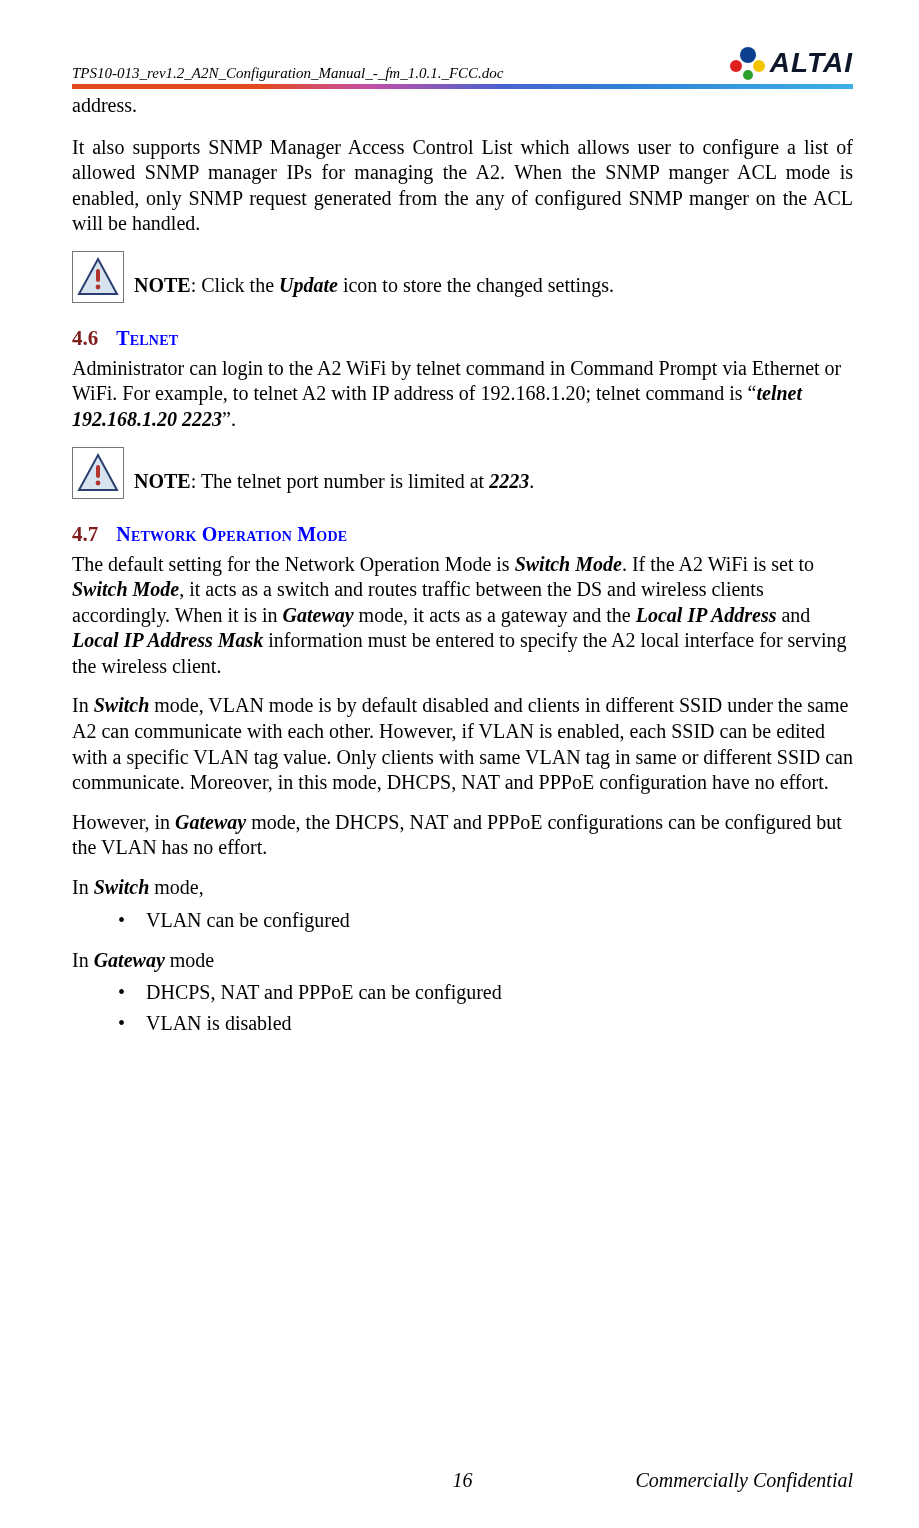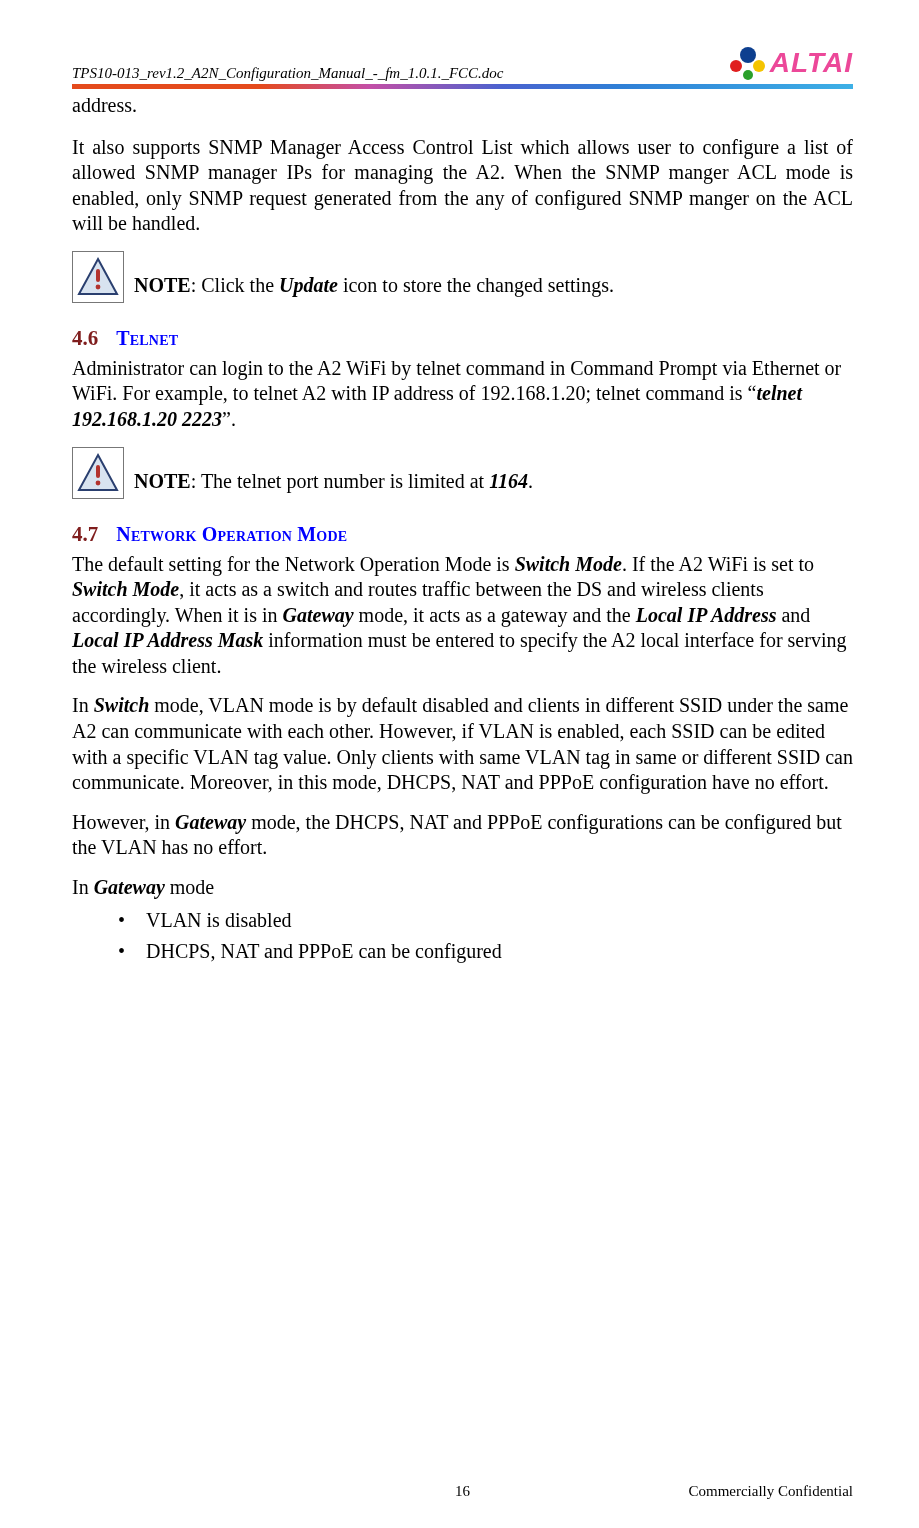--- a/index.html
+++ b/index.html
@@ -40,21 +40,21 @@
   }
   .logo-icon .dot {
     position: absolute;
     border-radius: 50%;
   }
   .logo-text {
     font-family: Arial, Helvetica, sans-serif;
     font-weight: 900;
     font-size: 28px;
     letter-spacing: 1px;
-    color: #ec4899;
+    color: #0f172a;
     font-style: italic;
   }
   .rule {
     height: 5px;
     width: 100%;
     background: linear-gradient(90deg,
       #e44a1c 0%, #e44a1c 24%,
       #c44fa6 38%,
       #4a62cf 55%,
       #2f7fd6 70%,
@@ -117,24 +117,25 @@
   }
   ul.bullets li::before {
     content: "•";
     position: absolute;
     left: -28px;
     top: 0;
     font-size: 20px;
   }
   .footer {
     position: absolute;
-    bottom: 28px;
+    bottom: 36px;
     left: 72px;
     right: 66px;
-    font-size: 15px;
+    font-size: 20px;
+    font-style: italic;
   }
   .footer-inner {
     position: relative;
     height: 20px;
   }
   .page-num {
     position: absolute;
     left: 50%;
     transform: translateX(-50%);
     bottom: 0;
@@ -193,43 +194,45 @@
 
     <div class="note-row">
       <div class="note-icon">
         <svg width="42" height="42" viewBox="0 0 42 42">
           <polygon points="21,3 40,38 2,38" fill="#d8e3f0" stroke="#2a3f6f" stroke-width="2"></polygon>
           <rect x="19" y="13" width="4" height="13" rx="2" fill="#b3332e"></rect>
           <circle cx="21" cy="31" r="2.4" fill="#b3332e"></circle>
         </svg>
       </div>
       <div class="note-text">
-        <span class="b">NOTE</span><span>: The telnet port number is limited at </span><span class="bi">1164</span><span>.</span>
+        <span class="b">NOTE</span><span>: The telnet port number is limited at </span><span class="bi">2223</span><span>.</span>
       </div>
     </div>
 
     <div class="sec-heading">
       <span class="sec-num">4.7</span><span class="sec-title">Network Operation Mode</span>
     </div>
 
     <p class="para"><span>The default setting for the Network Operation Mode is </span><span class="bi">Switch Mode</span><span>. If the A2 WiFi is set to </span><span class="bi">Switch Mode</span><span>, it acts as a switch and routes traffic between the DS and wireless clients accordingly. When it is in </span><span class="bi">Gateway</span><span> mode, it acts as a gateway and the </span><span class="bi">Local IP Address</span><span> and </span><span class="bi">Local IP Address Mask</span><span> information must be entered to specify the A2 local interface for serving the wireless client.</span></p>
 
     <p class="para"><span>In </span><span class="bi">Switch</span><span> mode, VLAN mode is by default disabled and clients in different SSID under the same A2 can communicate with each other. However, if VLAN is enabled, each SSID can be edited with a specific VLAN tag value. Only clients with same VLAN tag in same or different SSID can communicate. Moreover, in this mode, DHCPS, NAT and PPPoE configuration have no effort.</span></p>
 
     <p class="para"><span>However, in </span><span class="bi">Gateway</span><span> mode, the DHCPS, NAT and PPPoE configurations can be configured but the VLAN has no effort.</span></p>
 
+    <p class="para" style="margin-bottom:2px"><span>In </span><span class="bi">Switch</span><span> mode,</span></p>
 
     <ul class="bullets">
+      <li>VLAN can be configured</li>
     </ul>
 
     <p class="para" style="margin-bottom:2px"><span>In </span><span class="bi">Gateway</span><span> mode</span></p>
 
     <ul class="bullets">
+      <li>DHCPS, NAT and PPPoE can be configured</li>
       <li>VLAN is disabled</li>
-      <li>DHCPS, NAT and PPPoE can be configured</li>
     </ul>
 
   </div>
 
   <div class="footer">
     <div class="footer-inner">
       <span class="page-num">16</span>
       <span class="conf">Commercially Confidential</span>
     </div>
   </div>

